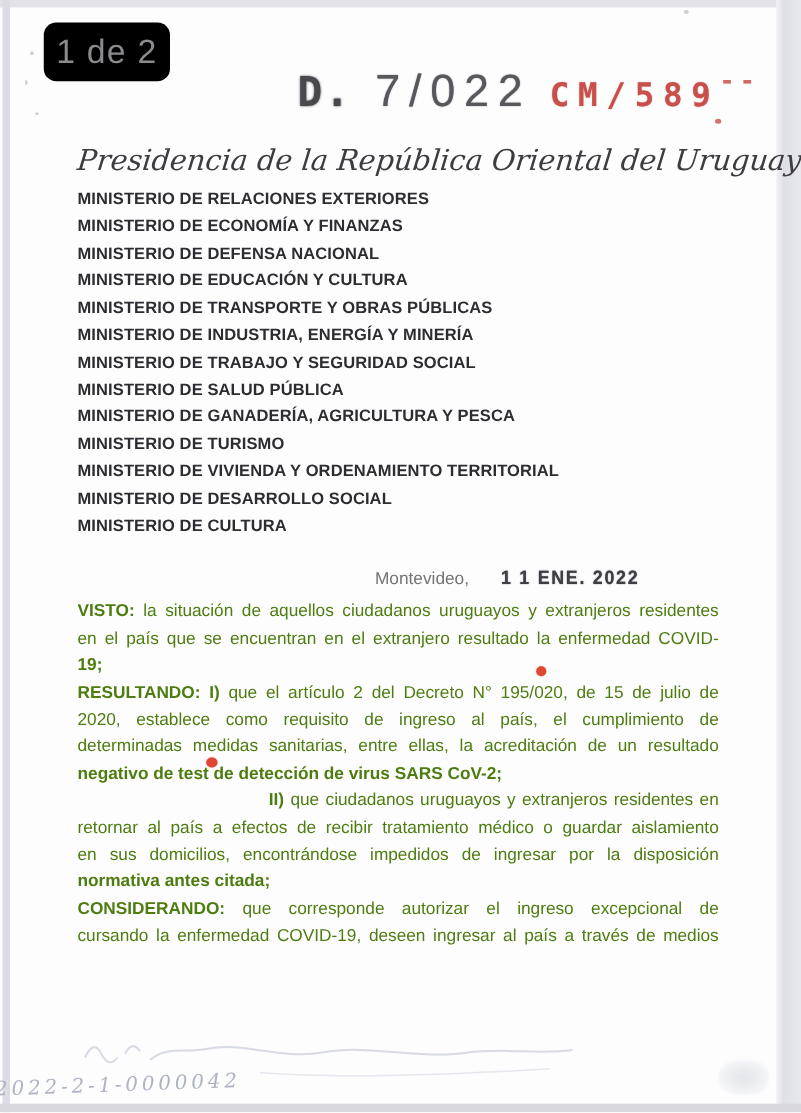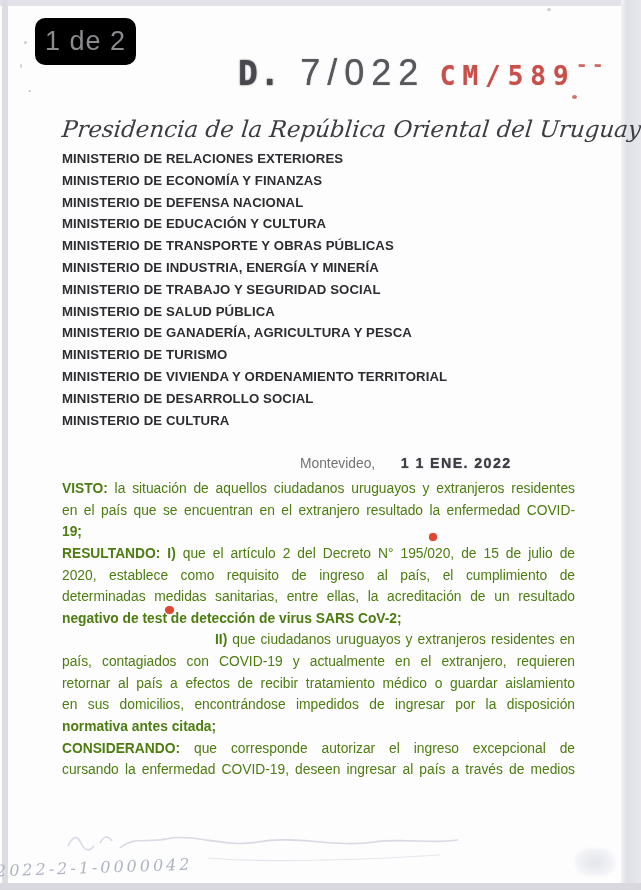--- a/index.html
+++ b/index.html
@@ -143,21 +143,20 @@
 
   <div class="body-text" id="bodylines">
       <div class="bline"><b>VISTO:</b><span> la situación de aquellos ciudadanos uruguayos y extranjeros residentes</span></div>
       <div class="bline"><span>en el país que se encuentran en el extranjero resultado la enfermedad COVID-</span></div>
       <div class="bline nojust"><span>19;</span></div>
       <div class="bline"><b>RESULTANDO: I)</b><span> que el artículo 2 del Decreto N° 195/020, de 15 de julio de</span></div>
       <div class="bline"><span>2020, establece como requisito de ingreso al país, el cumplimiento de</span></div>
       <div class="bline"><span>determinadas medidas sanitarias, entre ellas, la acreditación de un resultado</span></div>
       <div class="bline nojust"><span>negativo de test de detección de virus SARS CoV-2;</span></div>
       <div class="bline" style="padding-left: 153px;"><b>II)</b><span> que ciudadanos uruguayos y extranjeros residentes en el</span></div>
-      <div class="bline"><span>país, contagiados con COVID-19 y actualmente en el extranjero, requieren</span></div>
       <div class="bline"><span>retornar al país a efectos de recibir tratamiento médico o guardar aislamiento</span></div>
       <div class="bline"><span>en sus domicilios, encontrándose impedidos de ingresar por la disposición</span></div>
       <div class="bline nojust"><span>normativa antes citada;</span></div>
       <div class="bline"><b>CONSIDERANDO:</b><span> que corresponde autorizar el ingreso excepcional de</span></div>
       <div class="bline"><span>cursando la enfermedad COVID-19, deseen ingresar al país a través de medios</span></div>
     </div>
 
   <div class="dot dot1" id="dot1" style="background: rgb(221, 71, 51);"></div>
   <div class="dot dot2" id="dot2" style="background: rgb(221, 71, 51);"></div>
 

